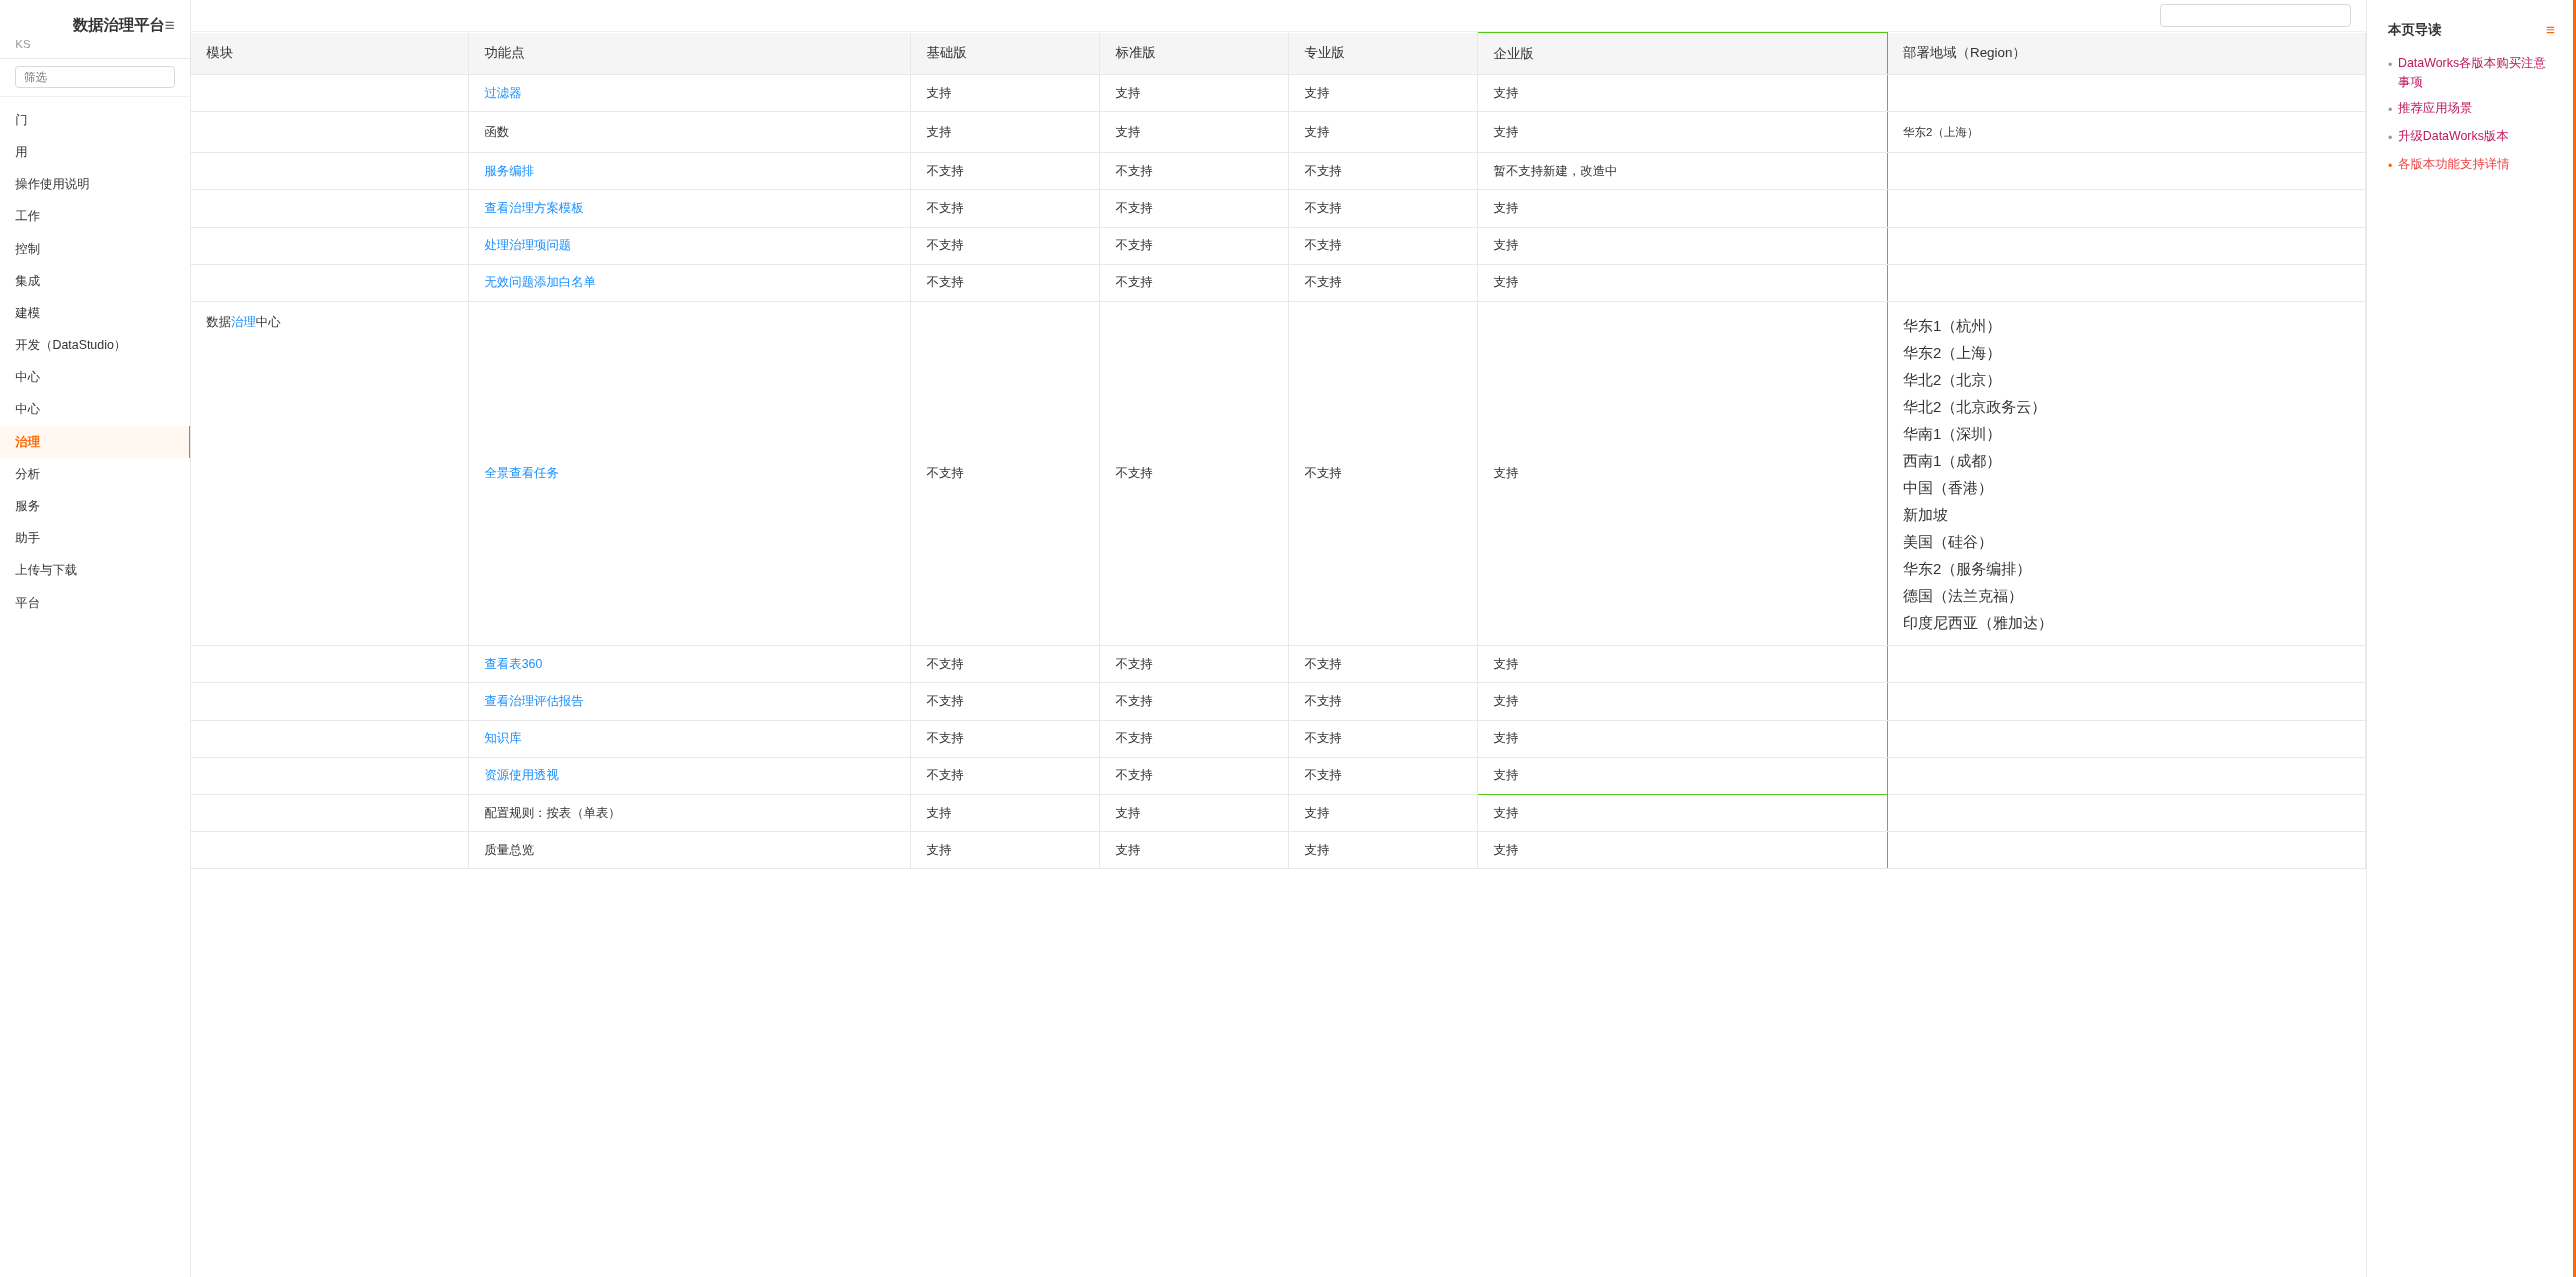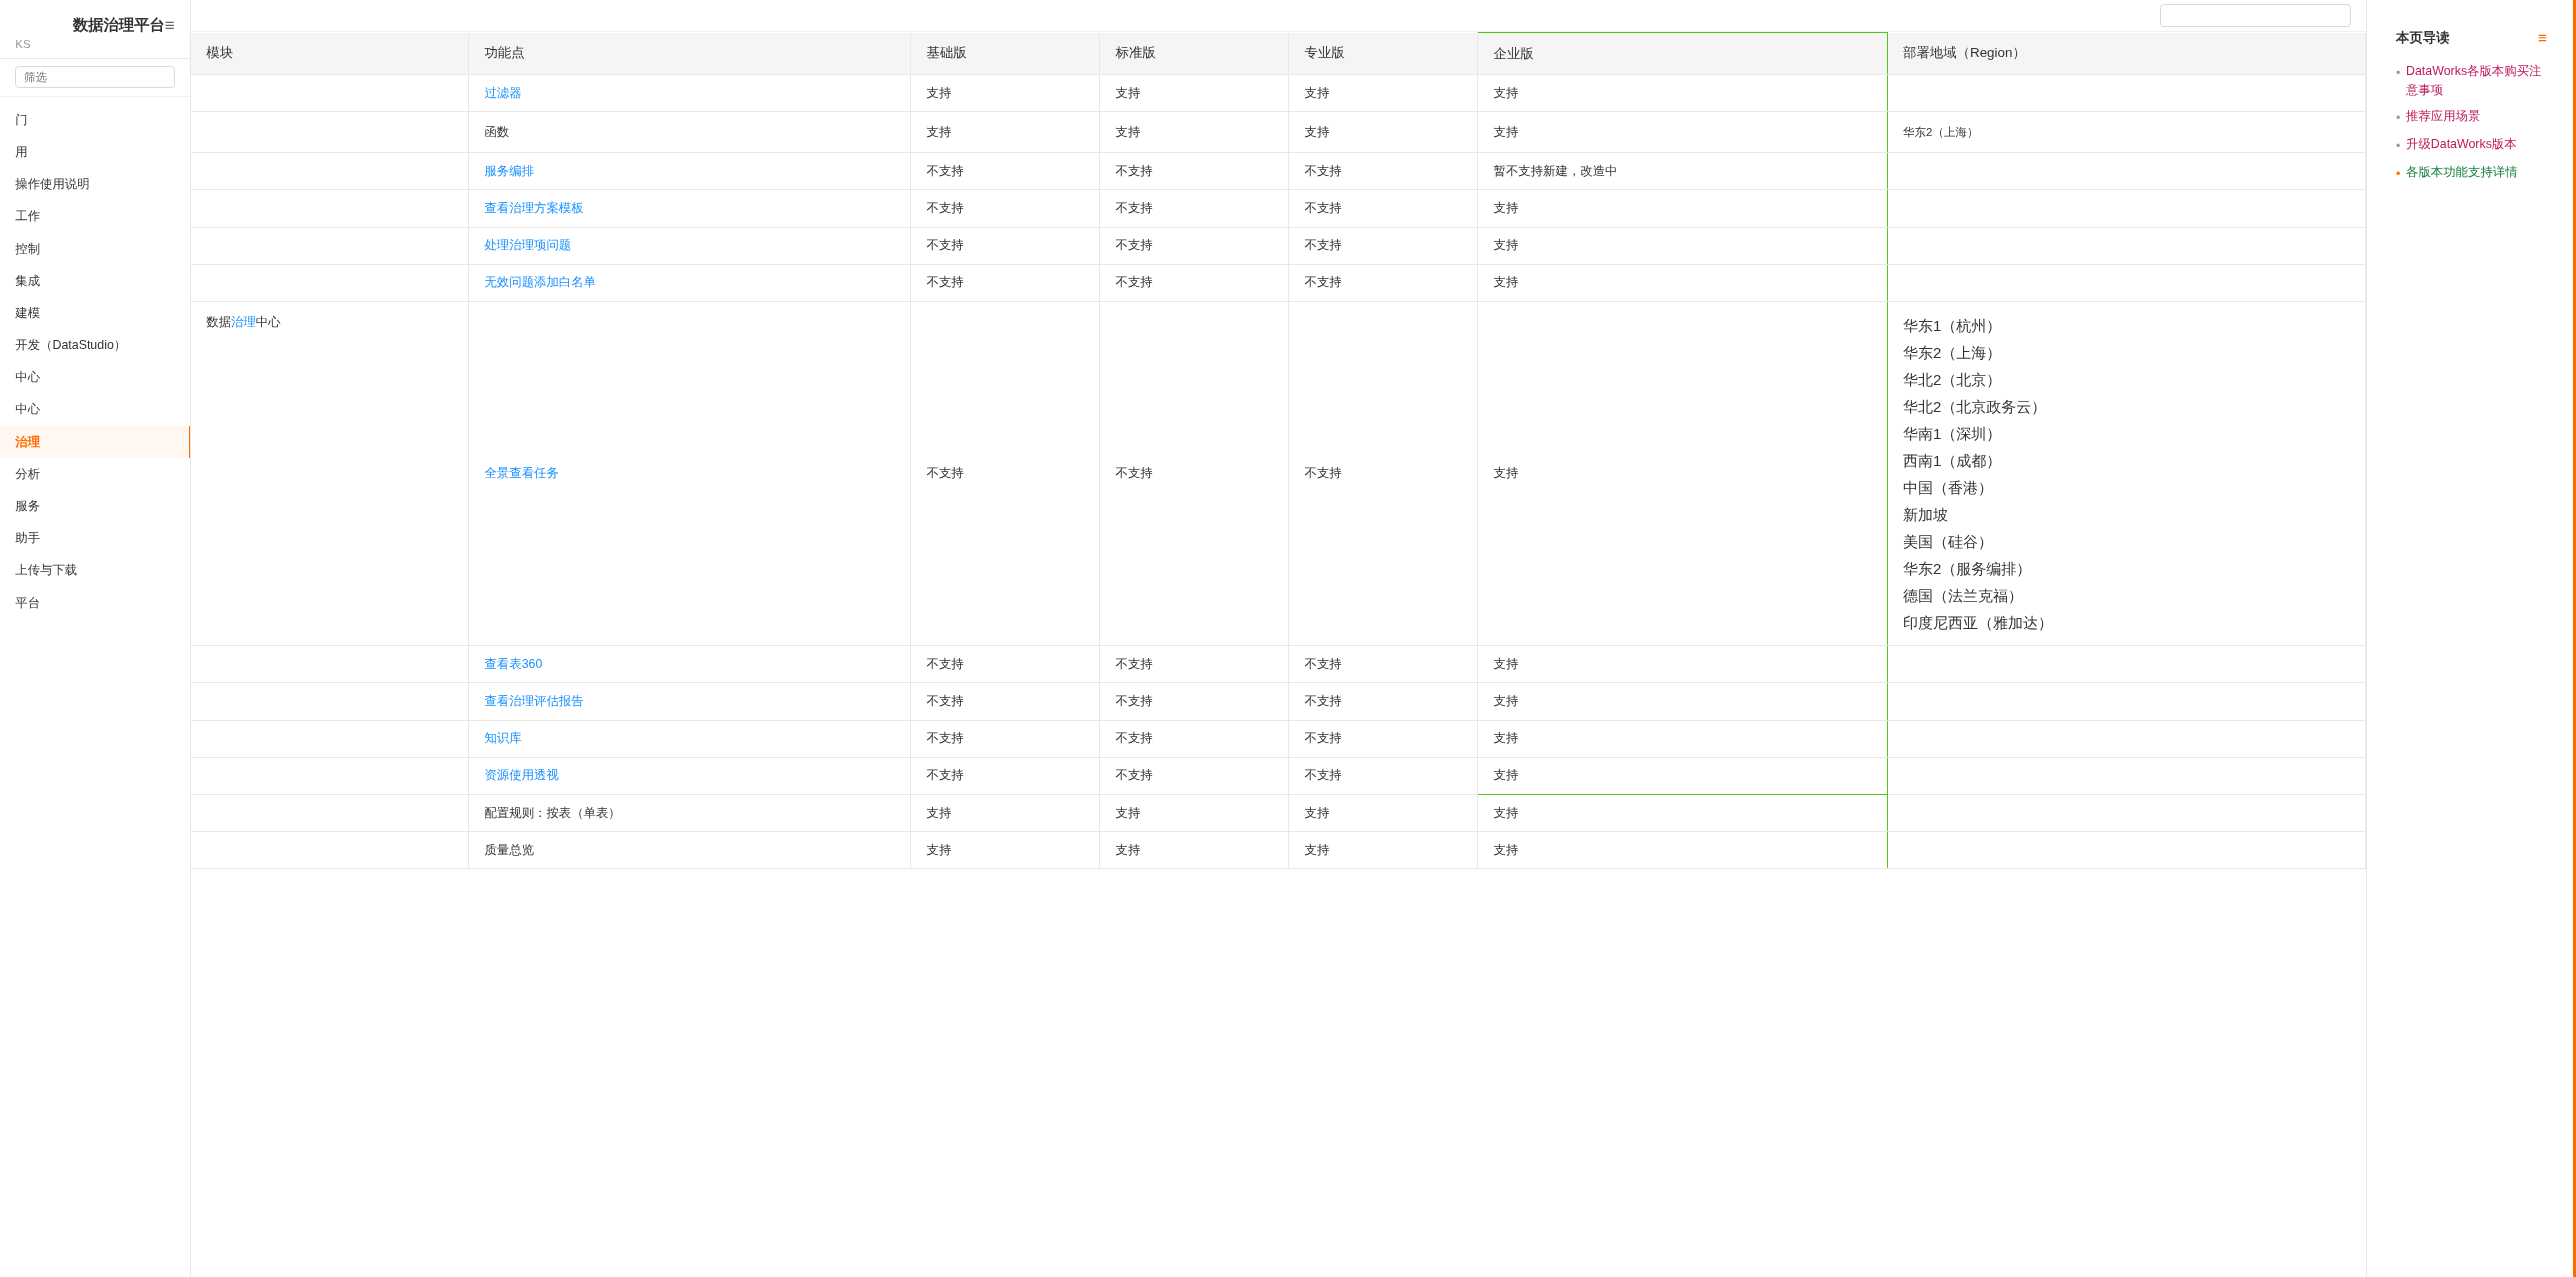--- a/index.html
+++ b/index.html
@@ -133,21 +133,21 @@
     }
     .enterprise-last {
       border-bottom: 1.9px solid #52c41a !important;
     }
 
     
     .right-sidebar {
       width: 210px;
       min-width: 210px;
       border-left: 1px solid #e8e8e8;
-      padding: 29px;
+      padding: 21px;
       overflow-y: auto;
       position: relative;
     }
     .right-sidebar-title {
       font-size: 13.4px;
       font-weight: 600;
       color: #333;
       margin-bottom: 11.5px;
       display: flex;
       align-items: center;
@@ -399,18 +399,18 @@
       <div class="toc-item">
         <span class="dot">•</span>
         <span>推荐应用场景</span>
       </div>
       <div class="toc-item">
         <span class="dot">•</span>
         <span>升级DataWorks版本</span>
       </div>
       <div class="toc-item active">
         <span class="dot">•</span>
-        <span style="color: #15803d;">各版本功能支持详情</span>
+        <span style="color: #ef4444;">各版本功能支持详情</span>
       </div>
     </div>
   <div class="right-sidebar-bar"></div>
 </div>
 
 
 </body></html>

